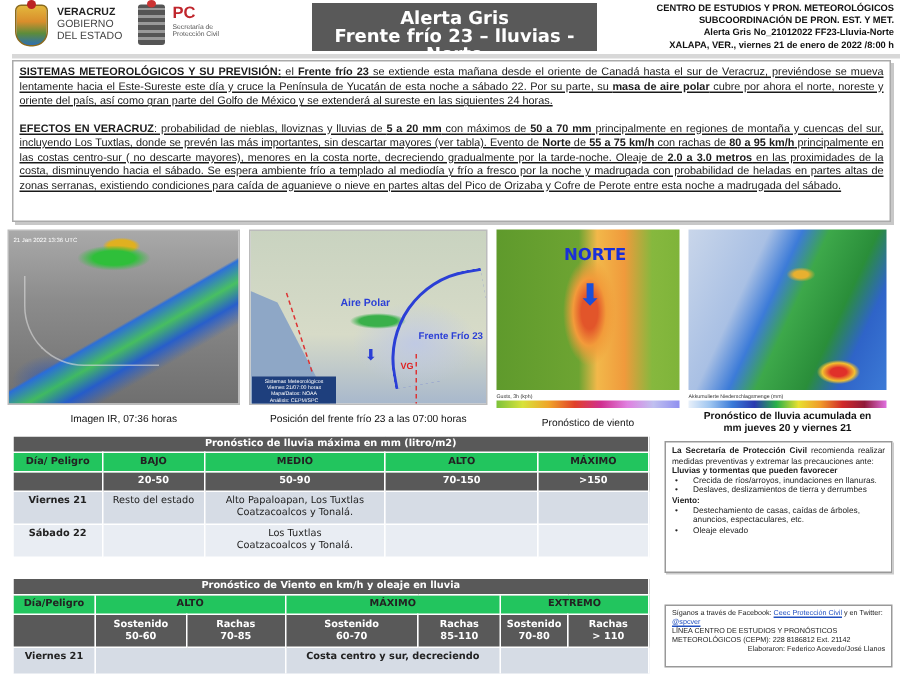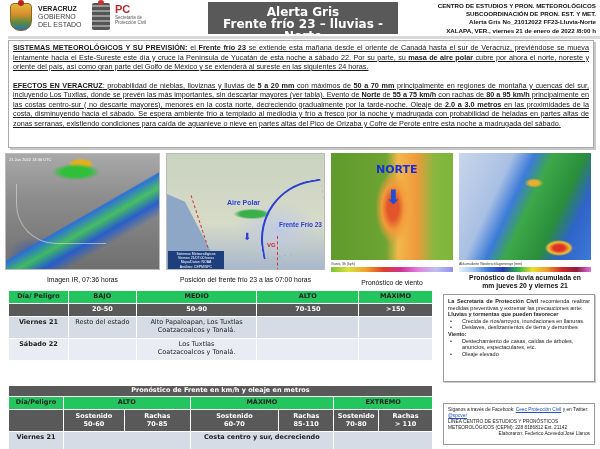--- a/index.html
+++ b/index.html
@@ -192,20 +192,23 @@
 
 <table class="tbl rain-tbl">
   <colgroup>
       <col style="width:60px">
       <col style="width:68px">
       <col style="width:121px">
       <col style="width:102px">
       <col style="width:74px">
     </colgroup>
   <tbody>
+      <tr class="title">
+        <td colspan="5">Pronóstico de lluvia máxima en mm (litro/m2)</td>
+      </tr>
   <tr class="hdr">
     <td>Día/ Peligro</td>
     <td>BAJO</td>
     <td>MEDIO</td>
     <td>ALTO</td>
     <td>MÁXIMO</td>
   </tr>
   <tr class="range">
     <td></td>
     <td>20-50</td>
@@ -241,21 +244,21 @@
       <col style="width:55px">
       <col style="width:61px">
       <col style="width:66px">
       <col style="width:89px">
       <col style="width:55px">
       <col style="width:45px">
       <col style="width:54px">
     </colgroup>
   <tbody>
       <tr class="title">
-        <td colspan="7">Pronóstico de Frente en km/h y oleaje en metros</td>
+        <td colspan="7">Pronóstico de Viento en km/h y oleaje en lluvia</td>
       </tr>
   <tr class="hdr">
     <td>Día/Peligro</td>
     <td colspan="2">ALTO</td>
     <td colspan="2">MÁXIMO</td>
     <td colspan="2">EXTREMO</td>
   </tr>
   <tr class="range">
     <td></td>
     <td>

